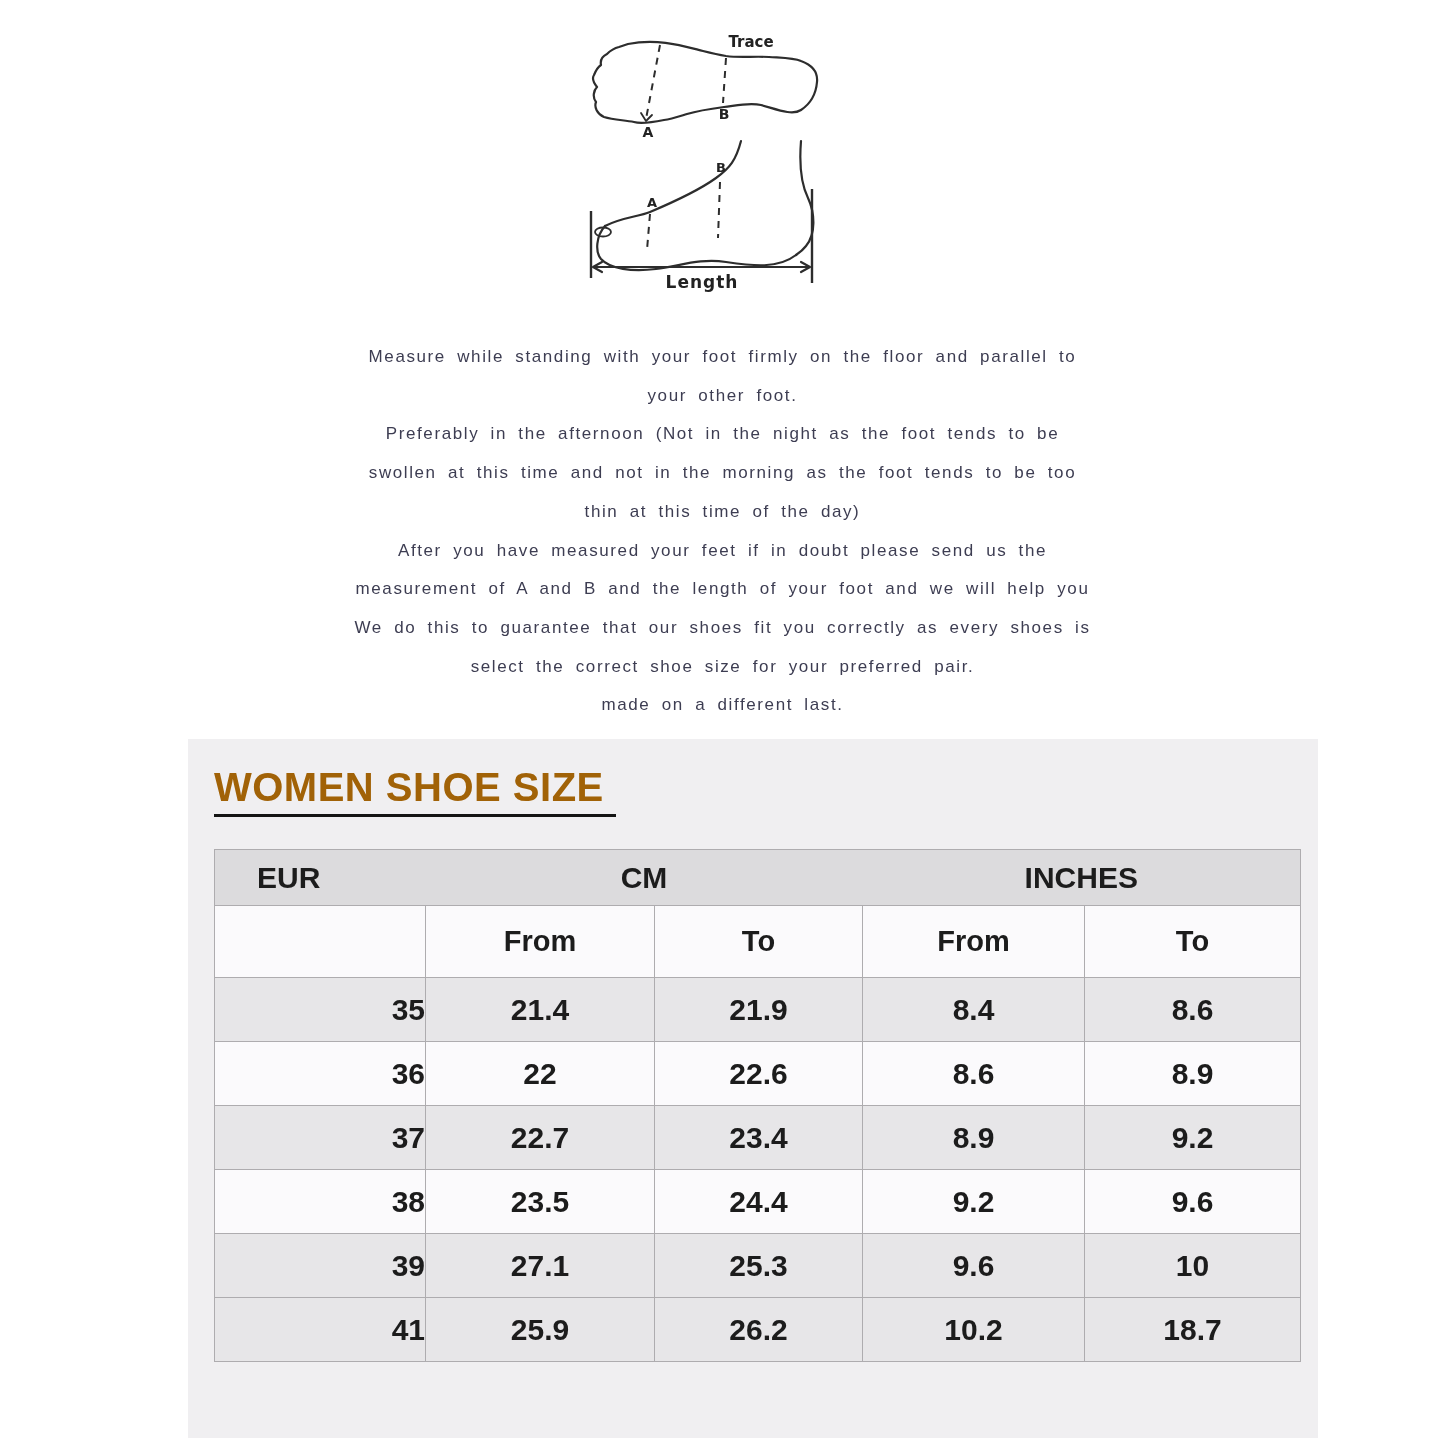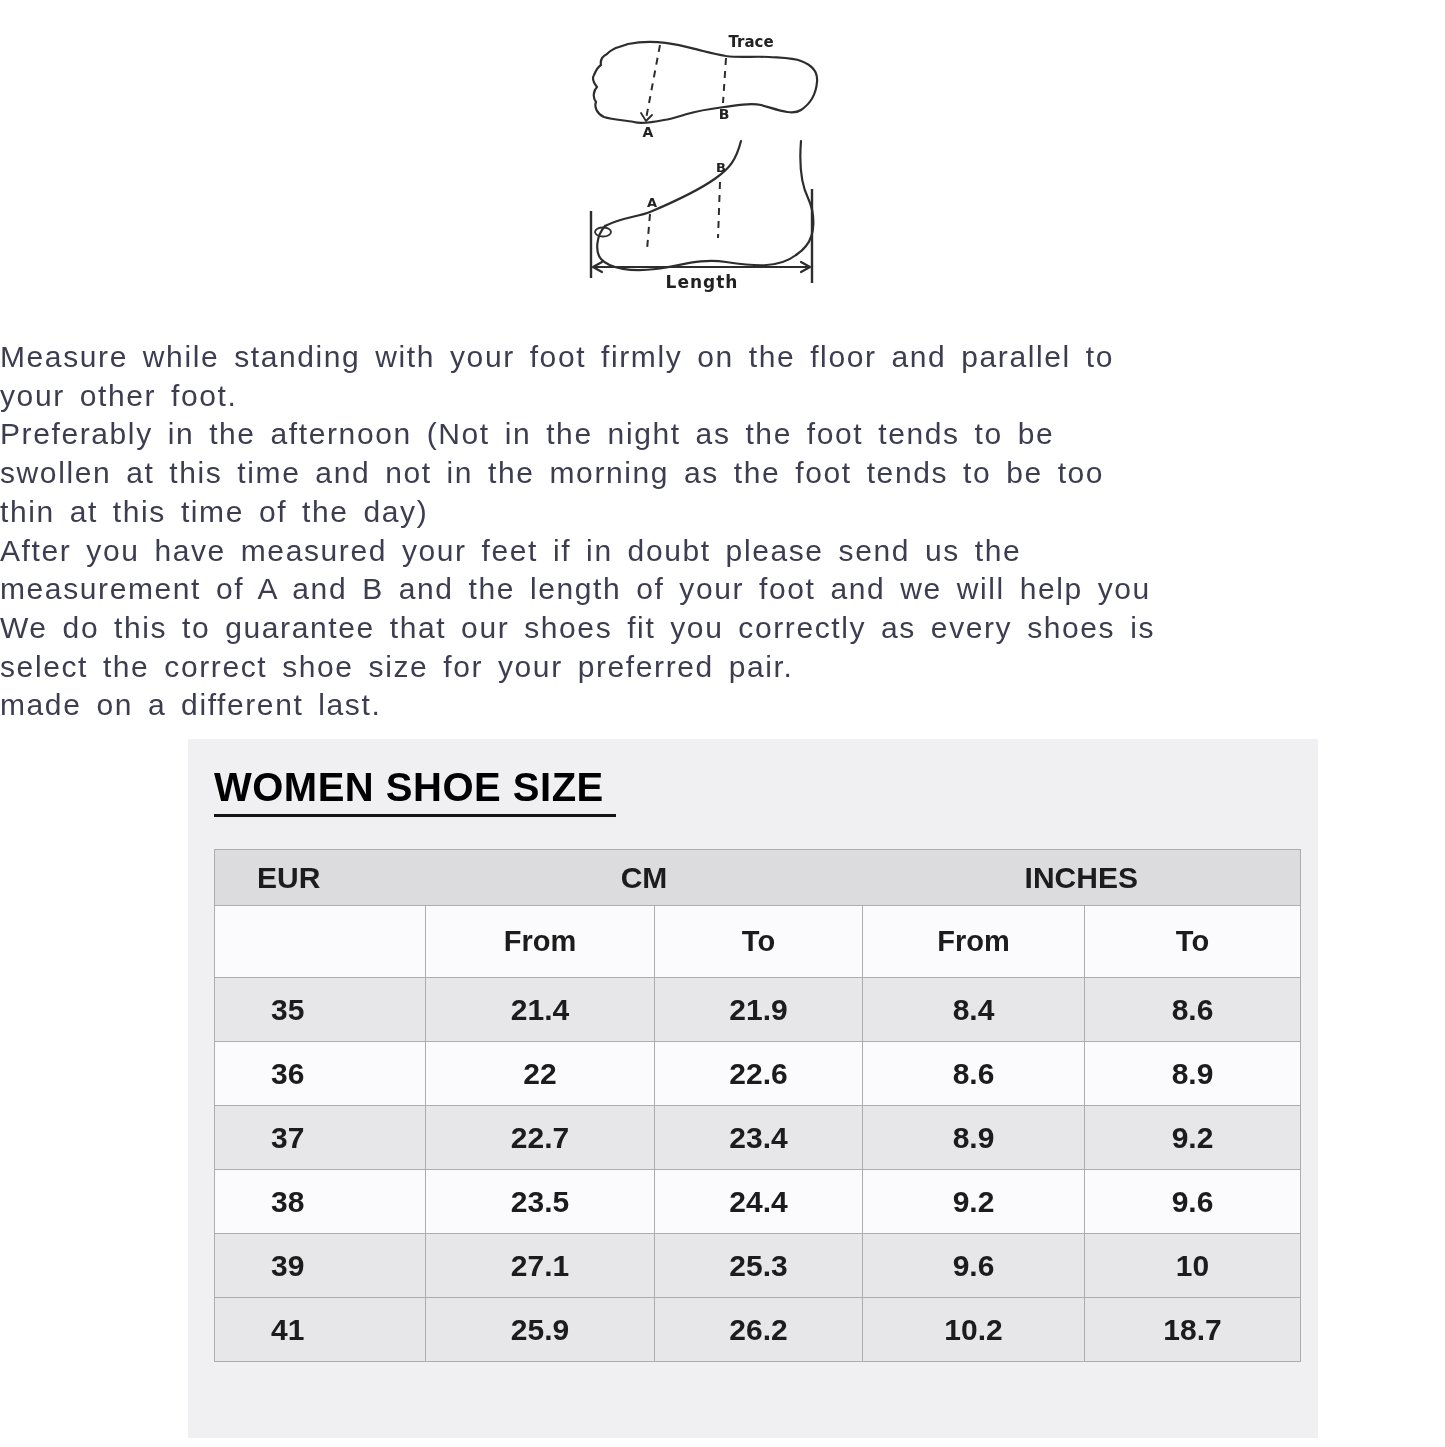--- a/index.html
+++ b/index.html
@@ -19,51 +19,51 @@
     background:var(--page-bg);
     font-family:"Liberation Sans",sans-serif;
   }
   .diagram-wrap{padding-top:26px;text-align:center;height:280px}
   .diagram-wrap svg{display:inline-block}
   .sketch{stroke:var(--ink);stroke-width:2.2;fill:none;stroke-linecap:round;stroke-linejoin:round}
   .dash{stroke:var(--ink);stroke-width:2;fill:none;stroke-dasharray:7 6}
   .bar{stroke:var(--ink);stroke-width:2.4;fill:none}
   .lbl{fill:#222;font-family:"DejaVu Sans",sans-serif;font-weight:bold}
   .instructions{
-    margin-top:32px;color:var(--text-col);
-    font-size:30px;letter-spacing:1.6px;word-spacing:5px;line-height:38.7px;
+    margin-top:32px;text-align:center;color:var(--text-col);
+    font-size:17px;letter-spacing:1.6px;word-spacing:5px;line-height:38.7px;
   }
   .panel{
     margin:14px 0 0 188px;width:1130px;height:699px;
     background:var(--panel-bg);box-sizing:border-box;
     padding:26px 0 0 26px;
   }
   .title{
     margin:0;display:inline-block;
-    font-size:40px;font-weight:bold;color:#000000;letter-spacing:.5px;
+    font-size:40px;font-weight:bold;color:#a16207;letter-spacing:.5px;
     border-bottom:3px solid #141414;padding:0 12px 4px 0;
   }
   table.size-table{
     border-collapse:collapse;margin-top:32px;width:1086px;table-layout:fixed;
     color:var(--table-text);border:1px solid var(--border-col);
   }
   .size-table th,.size-table td{
     border:1px solid var(--border-col);
     font-weight:bold;text-align:center;padding:0;margin-top:30px;
   }
   tr.row-group th{
     background:var(--header1-bg);height:55px;font-size:30px;
     border-left:none;border-right:none;
   }
   tr.row-group th.c1{text-align:left;padding-left:42px}
   tr.row-sub th{background:var(--row-even-bg);height:71px;font-size:29px}
   .size-table tbody td{height:63px;font-size:30px}
   .size-table tbody tr.odd{background:var(--row-odd-bg)}
   .size-table tbody tr.even{background:var(--row-even-bg)}
-  .size-table td.c1{text-align:left;padding-left:56px}
+  .size-table td.c1{text-align:right;padding-left:56px}
 </style>
 </head>
 <body>
 
 <div class="page">
 
   <div class="diagram-wrap">
     <svg width="310" height="280" viewBox="0 0 310 280">
 
       <path class="sketch" d="M 60,18 C 90,12 115,20 135,25 C 147,28 152,29 158,30 C 172,32 186,30 201,31

